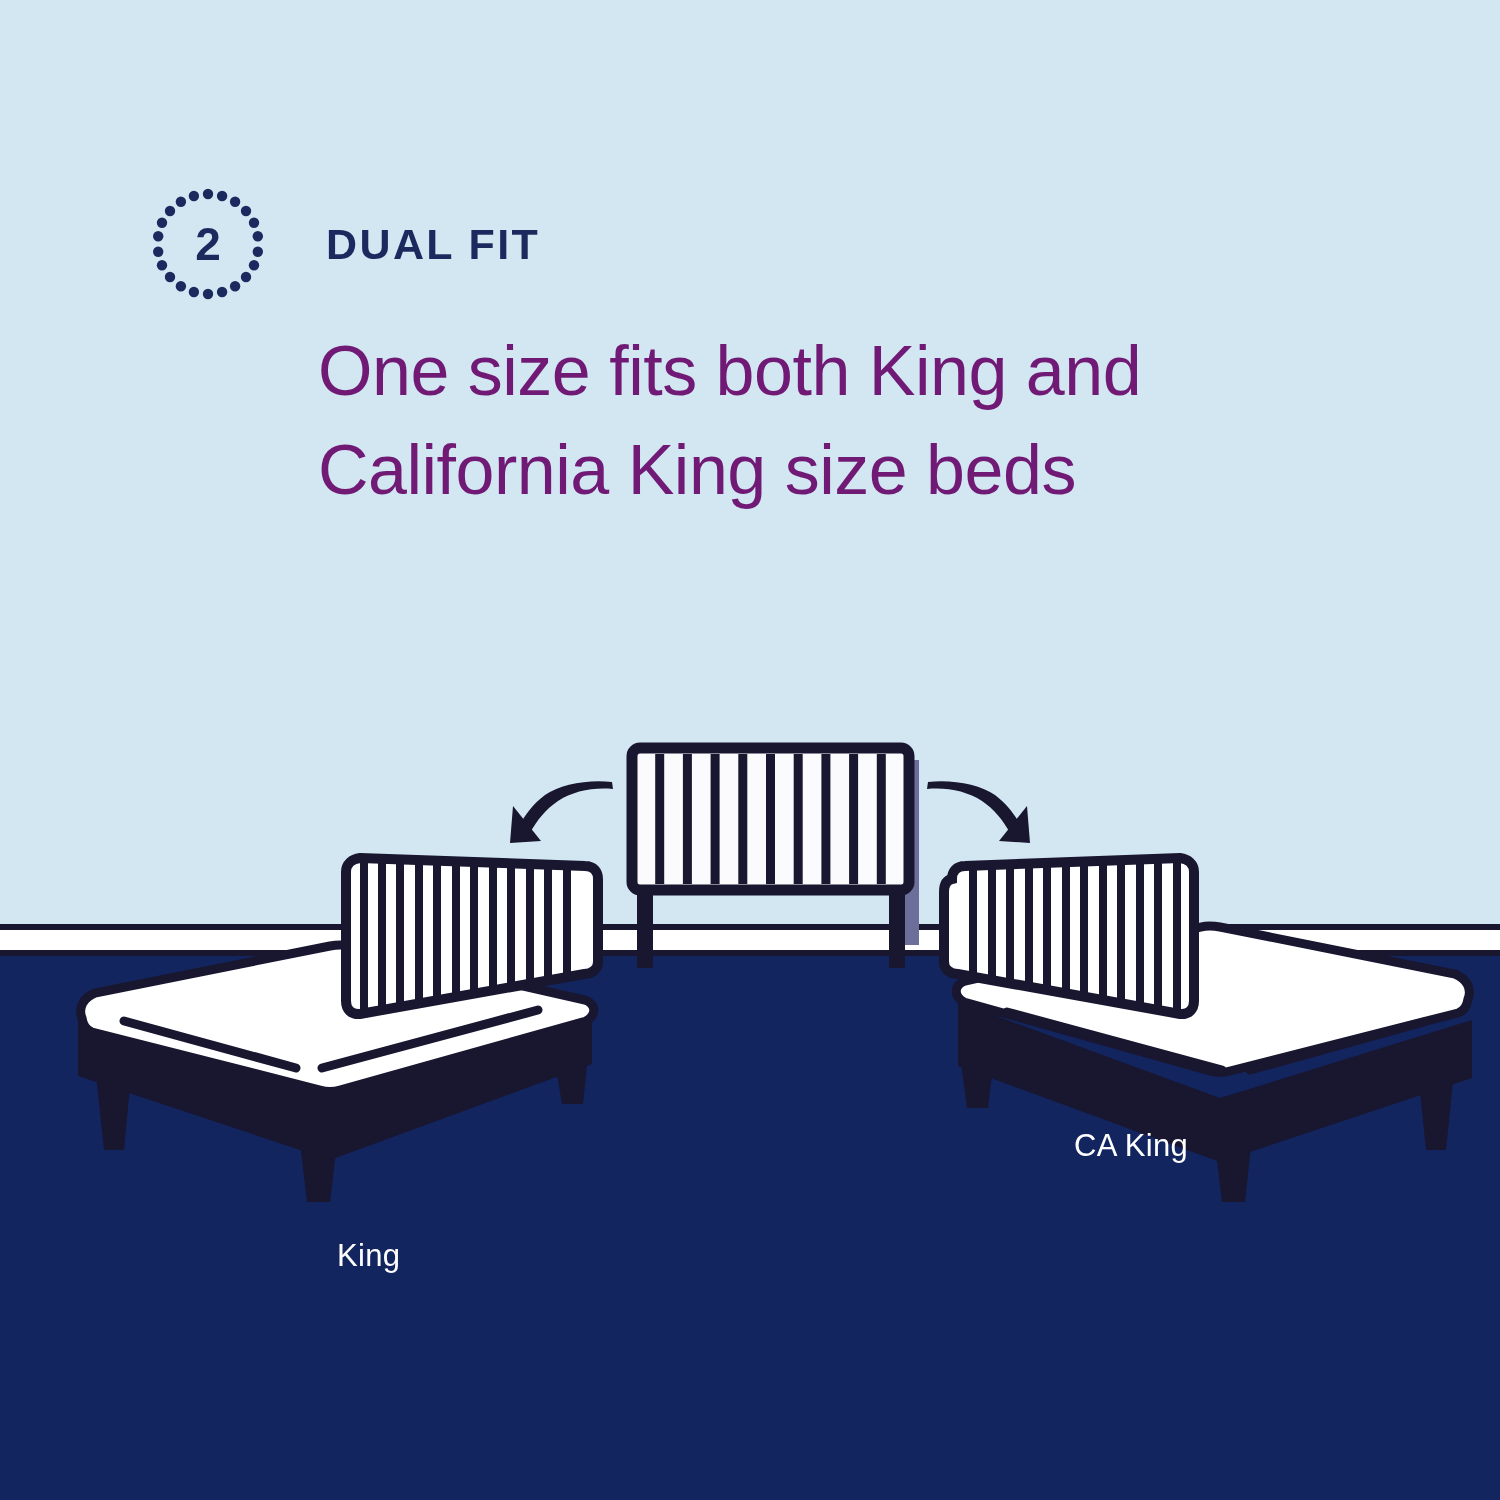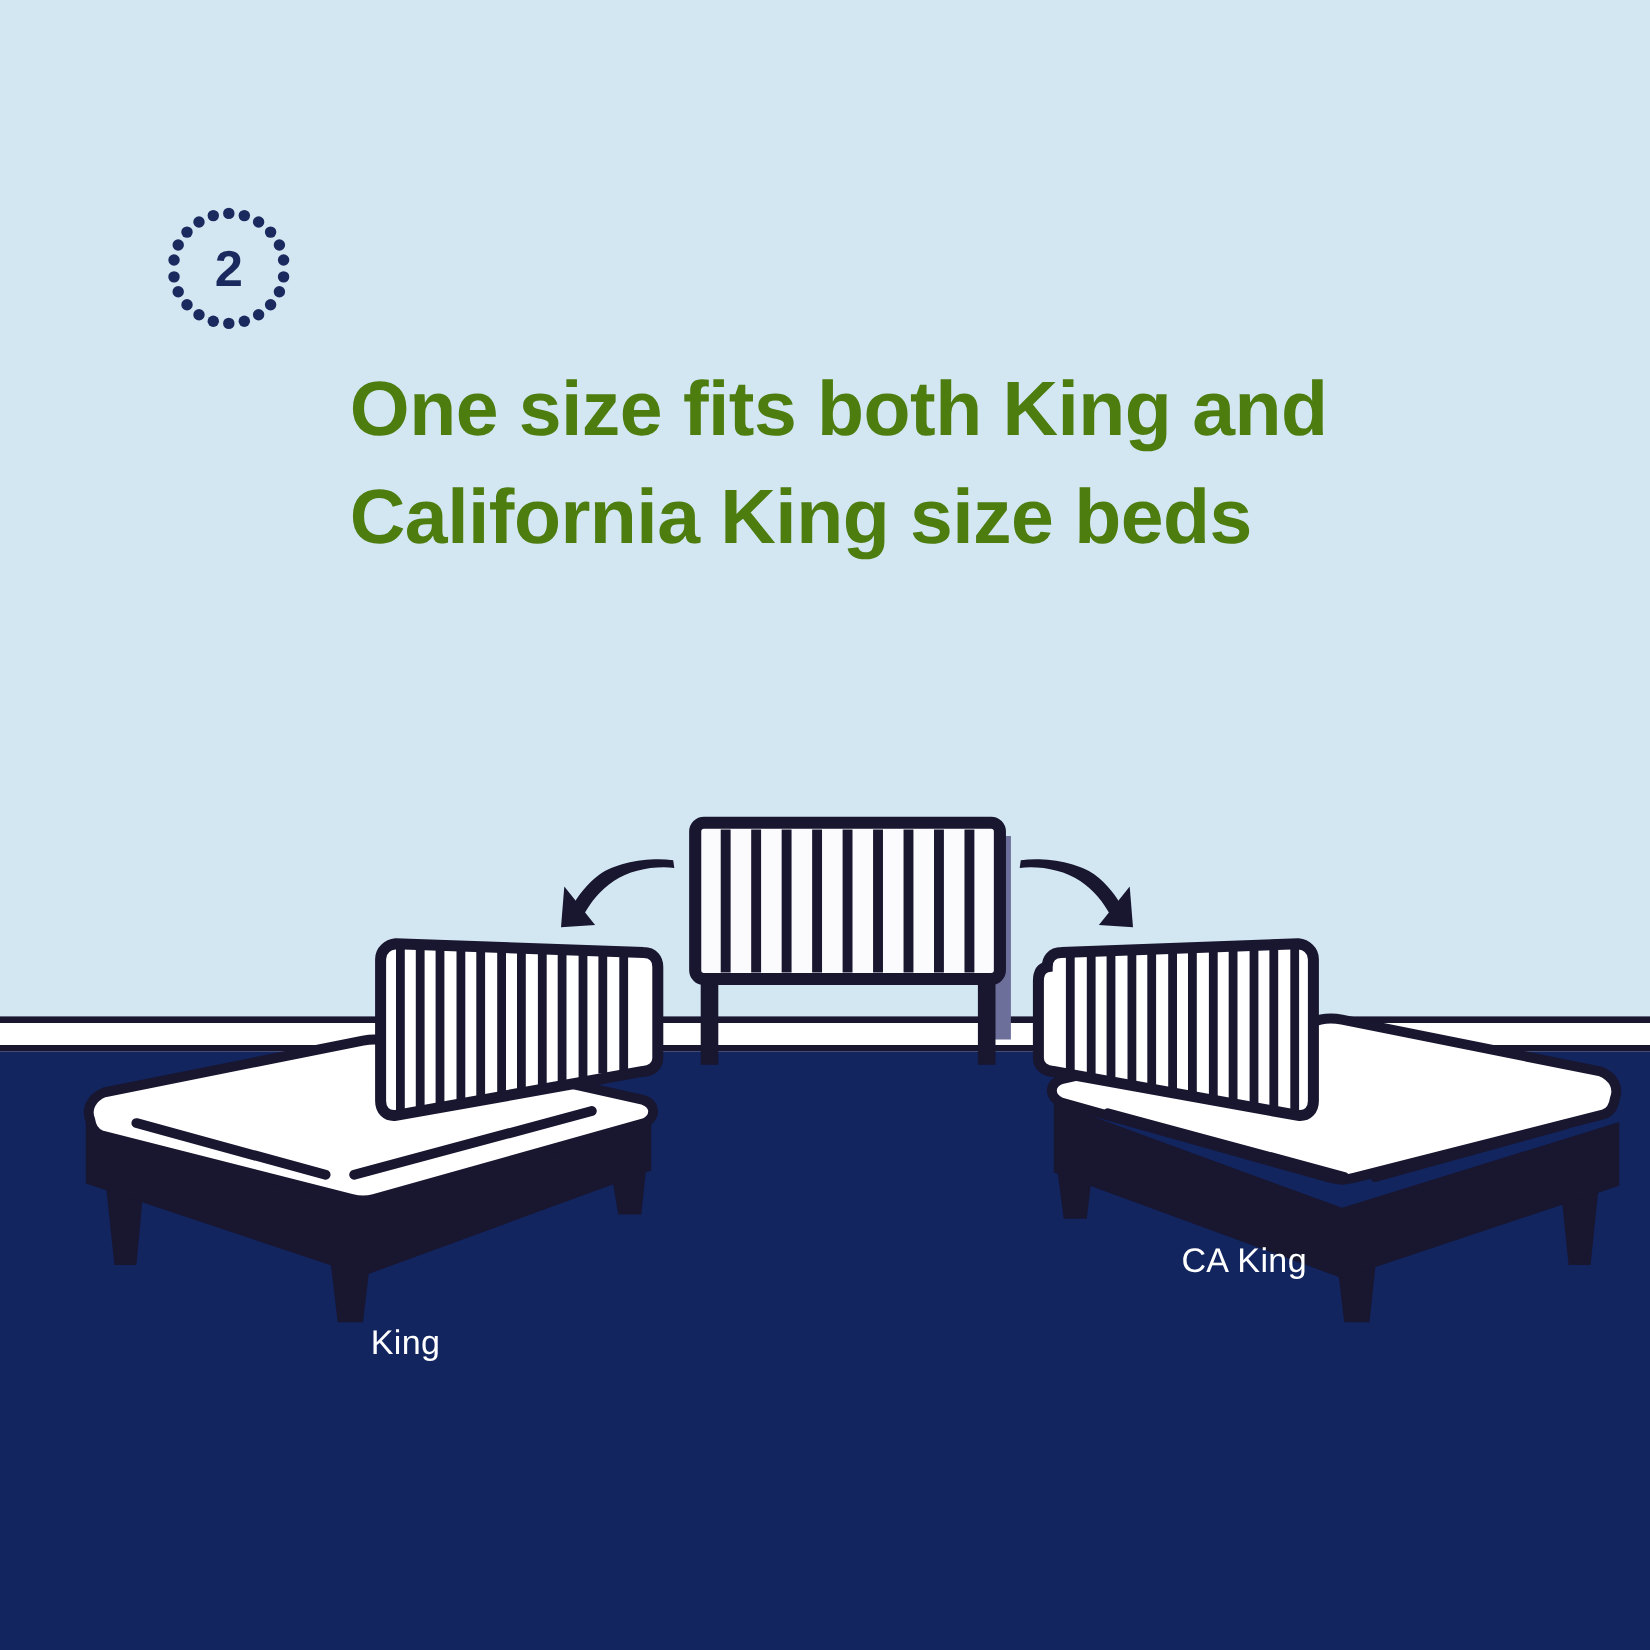--- a/index.html
+++ b/index.html
@@ -88,22 +88,22 @@
     color: #1b2a5e;
     white-space: nowrap;
   }
   .headline {
     position: absolute;
     left: 318px;
     top: 322px;
     width: 1080px;
     font-size: 70px;
     line-height: 1.42;
-    font-weight: 700;
-    color: #4d7c0f;
+    font-weight: 400;
+    color: #701a75;
     letter-spacing: -0.5px;
   }
   .headline .l2 { display: block; }
 
   
   .illo {
     position: absolute;
     left: 0; top: 0;
     width: 1500px;
     height: 1500px;
@@ -114,21 +114,21 @@
 
   
   .bed-label {
     position: absolute;
     font-size: 31px;
     color: #ffffff;
     letter-spacing: 0.3px;
     z-index: 6;
     white-space: nowrap;
   }
-  .bed-label.king { left: 337px; top: 1203px; }
+  .bed-label.king { left: 337px; top: 1238px; }
   .bed-label.caking { left: 1074px; top: 1128px; }
 </style>
 </head>
 <body>
 
 <div class="canvas">
 
   <div class="wall"></div>
   <div class="baseboard-line-top"></div>
   <div class="baseboard"></div>
@@ -160,20 +160,21 @@
             <circle cx="6.2" cy="63.7" r="5.2"></circle>
             <circle cx="6.2" cy="48.3" r="5.2"></circle>
             <circle cx="10.0" cy="34.8" r="5.2"></circle>
             <circle cx="18.0" cy="23.0" r="5.2"></circle>
             <circle cx="28.9" cy="13.8" r="5.2"></circle>
             <circle cx="41.9" cy="8.0" r="5.2"></circle>
           </g>
         </svg>
         <div class="badge-number">2</div>
       </div>
+      <div class="step-label">DUAL FIT</div>
     </div>
 
     <div class="headline">
       <span class="l1">One size fits both King and</span>
       <span class="l2">California King size beds</span>
     </div>
   </div>
 
   <div class="illo">
     <svg width="1500" height="1500" viewBox="0 0 1500 1500">

